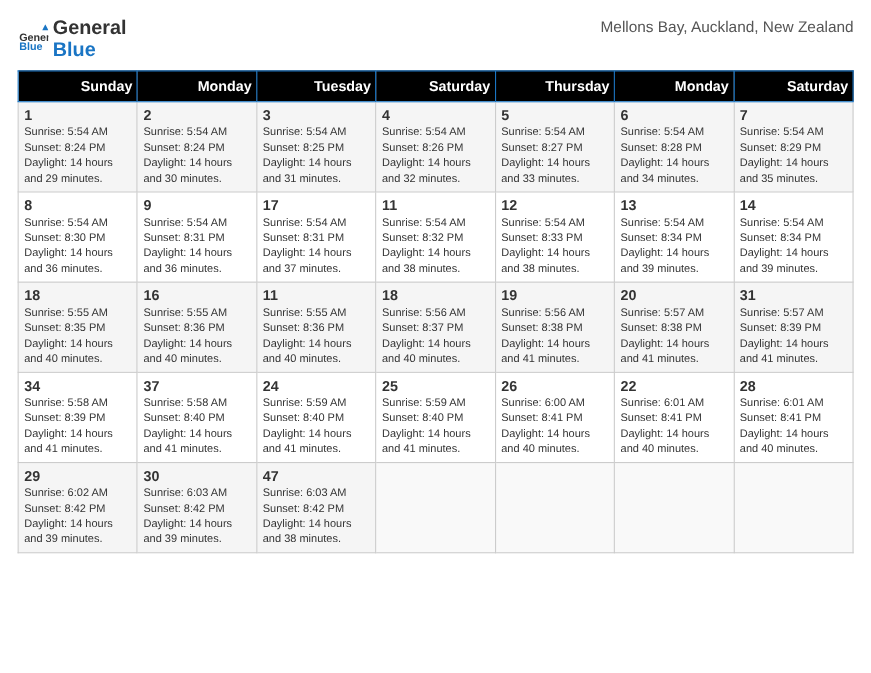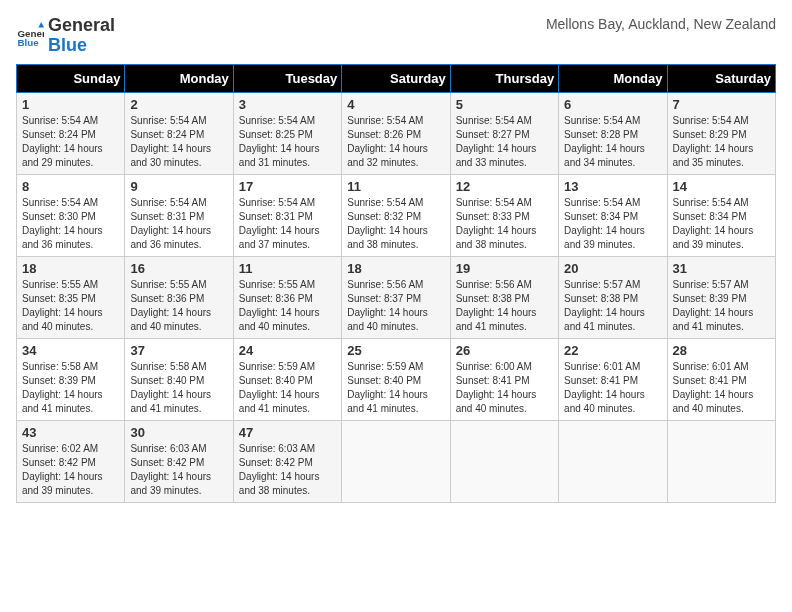--- a/index.html
+++ b/index.html
@@ -351,21 +351,21 @@
           <span class="day-num">28</span>
         <div class="day-info">
           Sunrise: 6:01 AM<br>
           Sunset: 8:41 PM<br>
           Daylight: 14 hours and 40 minutes.
         </div>
         </td>
       </tr>
       <tr>
         <td>
-          <span class="day-num">43</span>
+          <span class="day-num">29</span>
         <div class="day-info">
           Sunrise: 6:02 AM<br>
           Sunset: 8:42 PM<br>
           Daylight: 14 hours and 39 minutes.
         </div>
         </td>
         <td>
           <span class="day-num">30</span>
         <div class="day-info">
           Sunrise: 6:03 AM<br>

